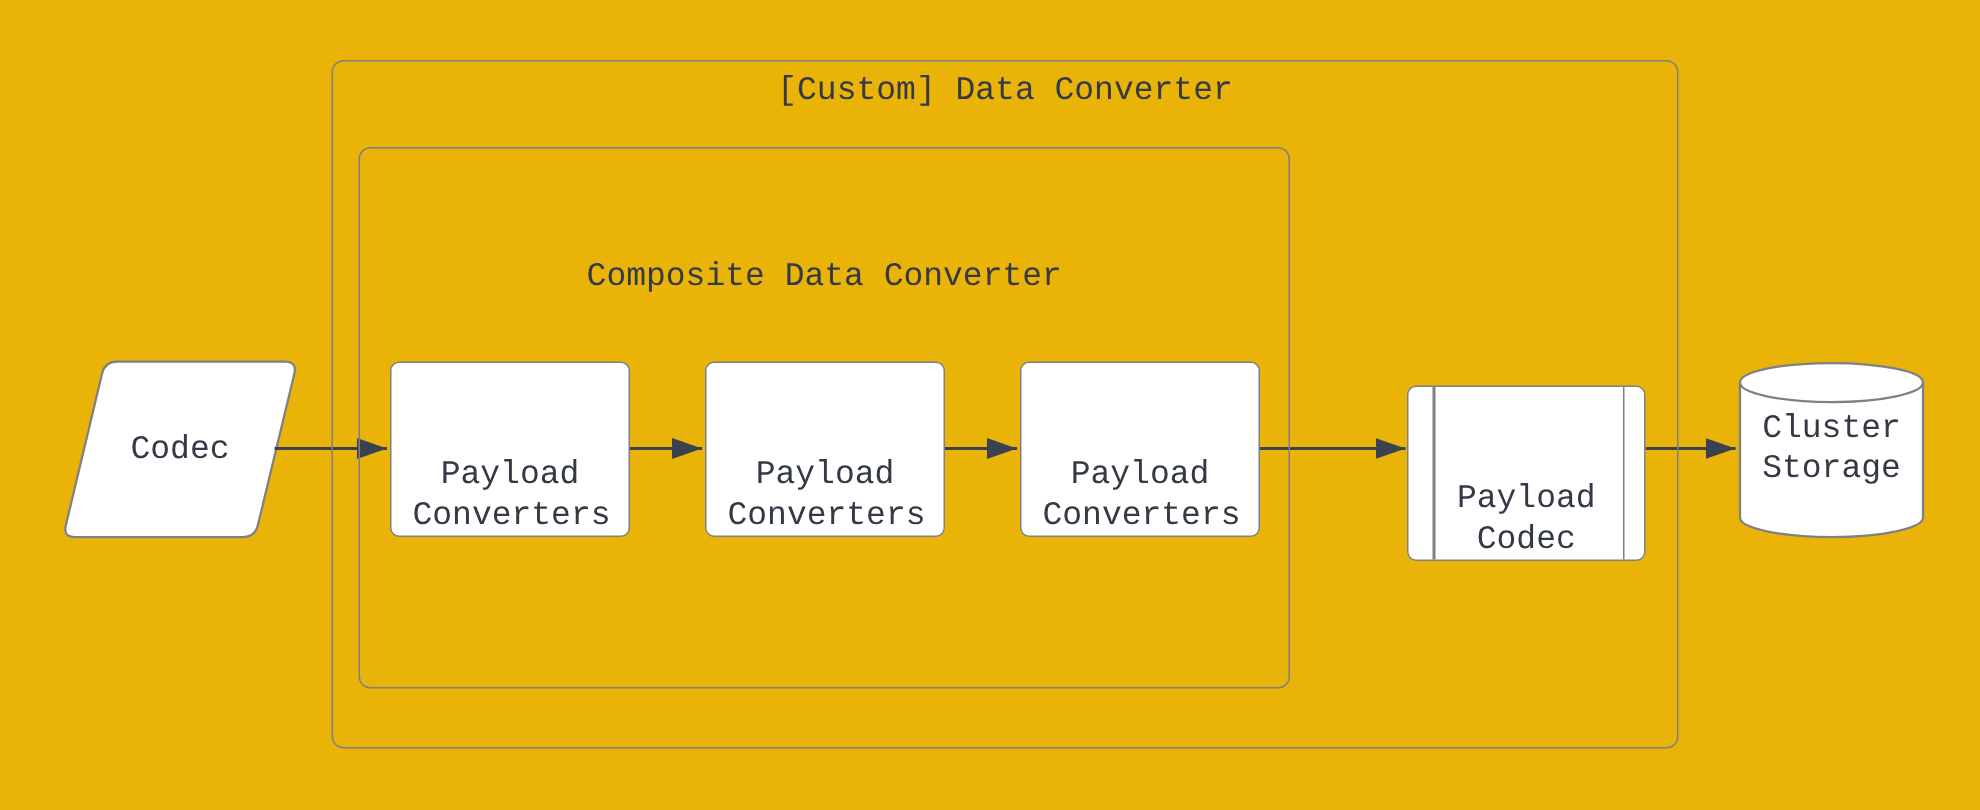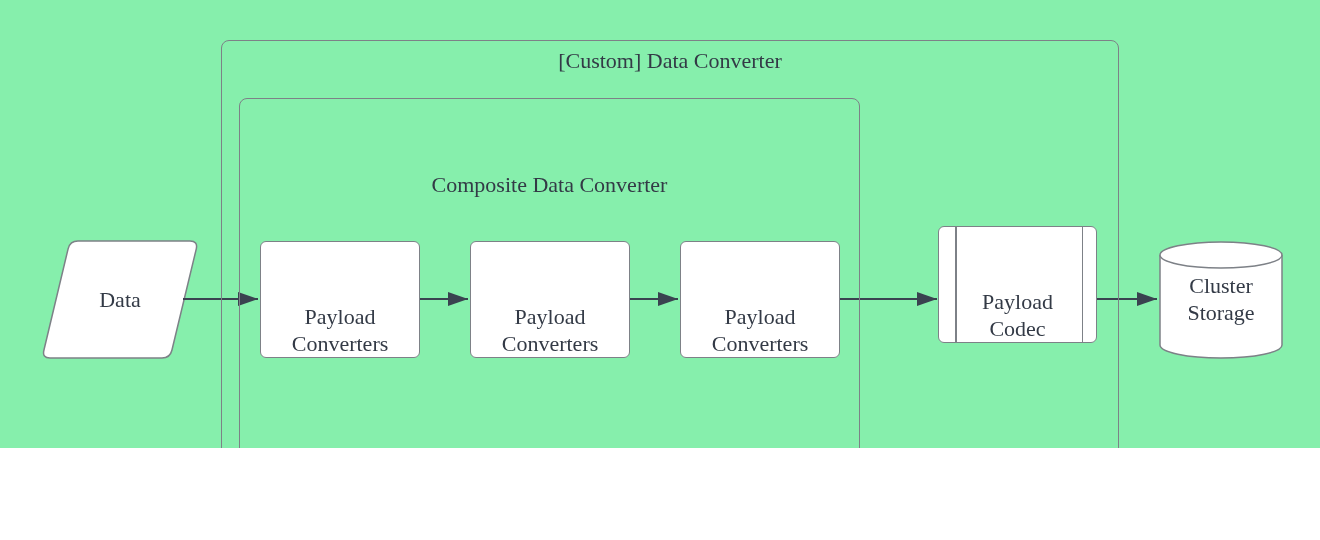--- a/index.html
+++ b/index.html
@@ -3,23 +3,23 @@
 <meta charset="utf-8">
 <style>
   html, body {
     margin: 0;
     padding: 0;
     background: #ffffff;
   }
   .canvas {
     position: relative;
     width: 1320px;
-    height: 448px;
-    background: #86efac;
-    font-family: Liberation Serif, serif;
+    height: 540px;
+    background: #eab308;
+    font-family: Liberation Mono, monospace;
     color: #333a46;
     font-size: 22px;
     line-height: 27px;
     overflow: hidden;
   }
   .svg-layer {
     position: absolute;
     left: 0;
     top: 0;
     width: 1320px;
@@ -99,23 +99,23 @@
   <div class="node-box" style="left:260px; top:241px; width:160px; height:117px;">
     <span style="width:130px;">Payload Converters</span>
   </div>
   <div class="node-box" style="left:470px; top:241px; width:160px; height:117px;">
     <span style="width:130px;">Payload Converters</span>
   </div>
   <div class="node-box" style="left:680px; top:241px; width:160px; height:117px;">
     <span style="width:130px;">Payload Converters</span>
   </div>
 
-  <div class="node-box" style="left:938px; top:226px; width:159px; height:117px;">
+  <div class="node-box" style="left:938px; top:257px; width:159px; height:117px;">
     <span class="vbar vbar-left"></span>
     <span class="vbar vbar-right"></span>
     <span class="codec-label">Payload Codec</span>
   </div>
 
-  <div class="float-label" style="left:42px; top:286px; width:156px;">Data</div>
+  <div class="float-label" style="left:42px; top:286px; width:156px;">Codec</div>
 
   <div class="float-label" style="left:1160px; top:272px; width:122px;">Cluster Storage</div>
 
 </div>
 
 </body></html>

